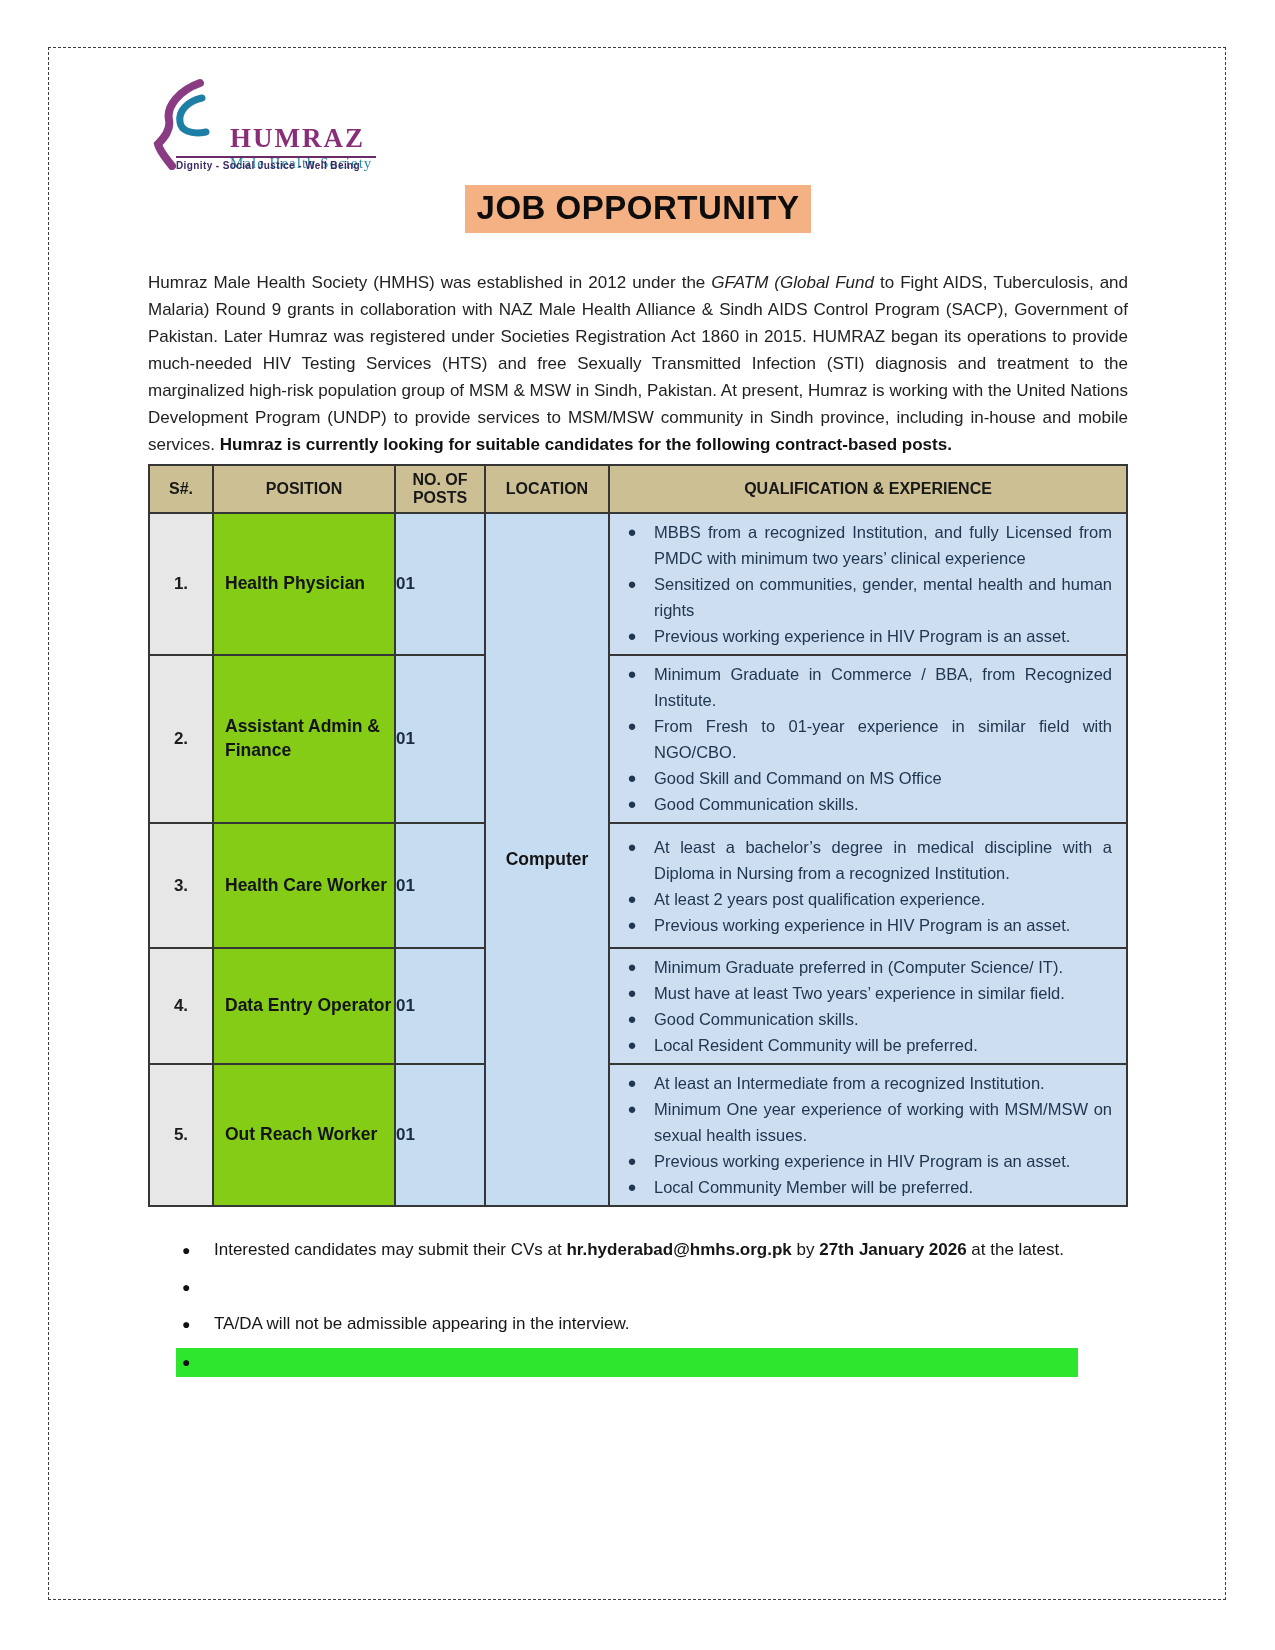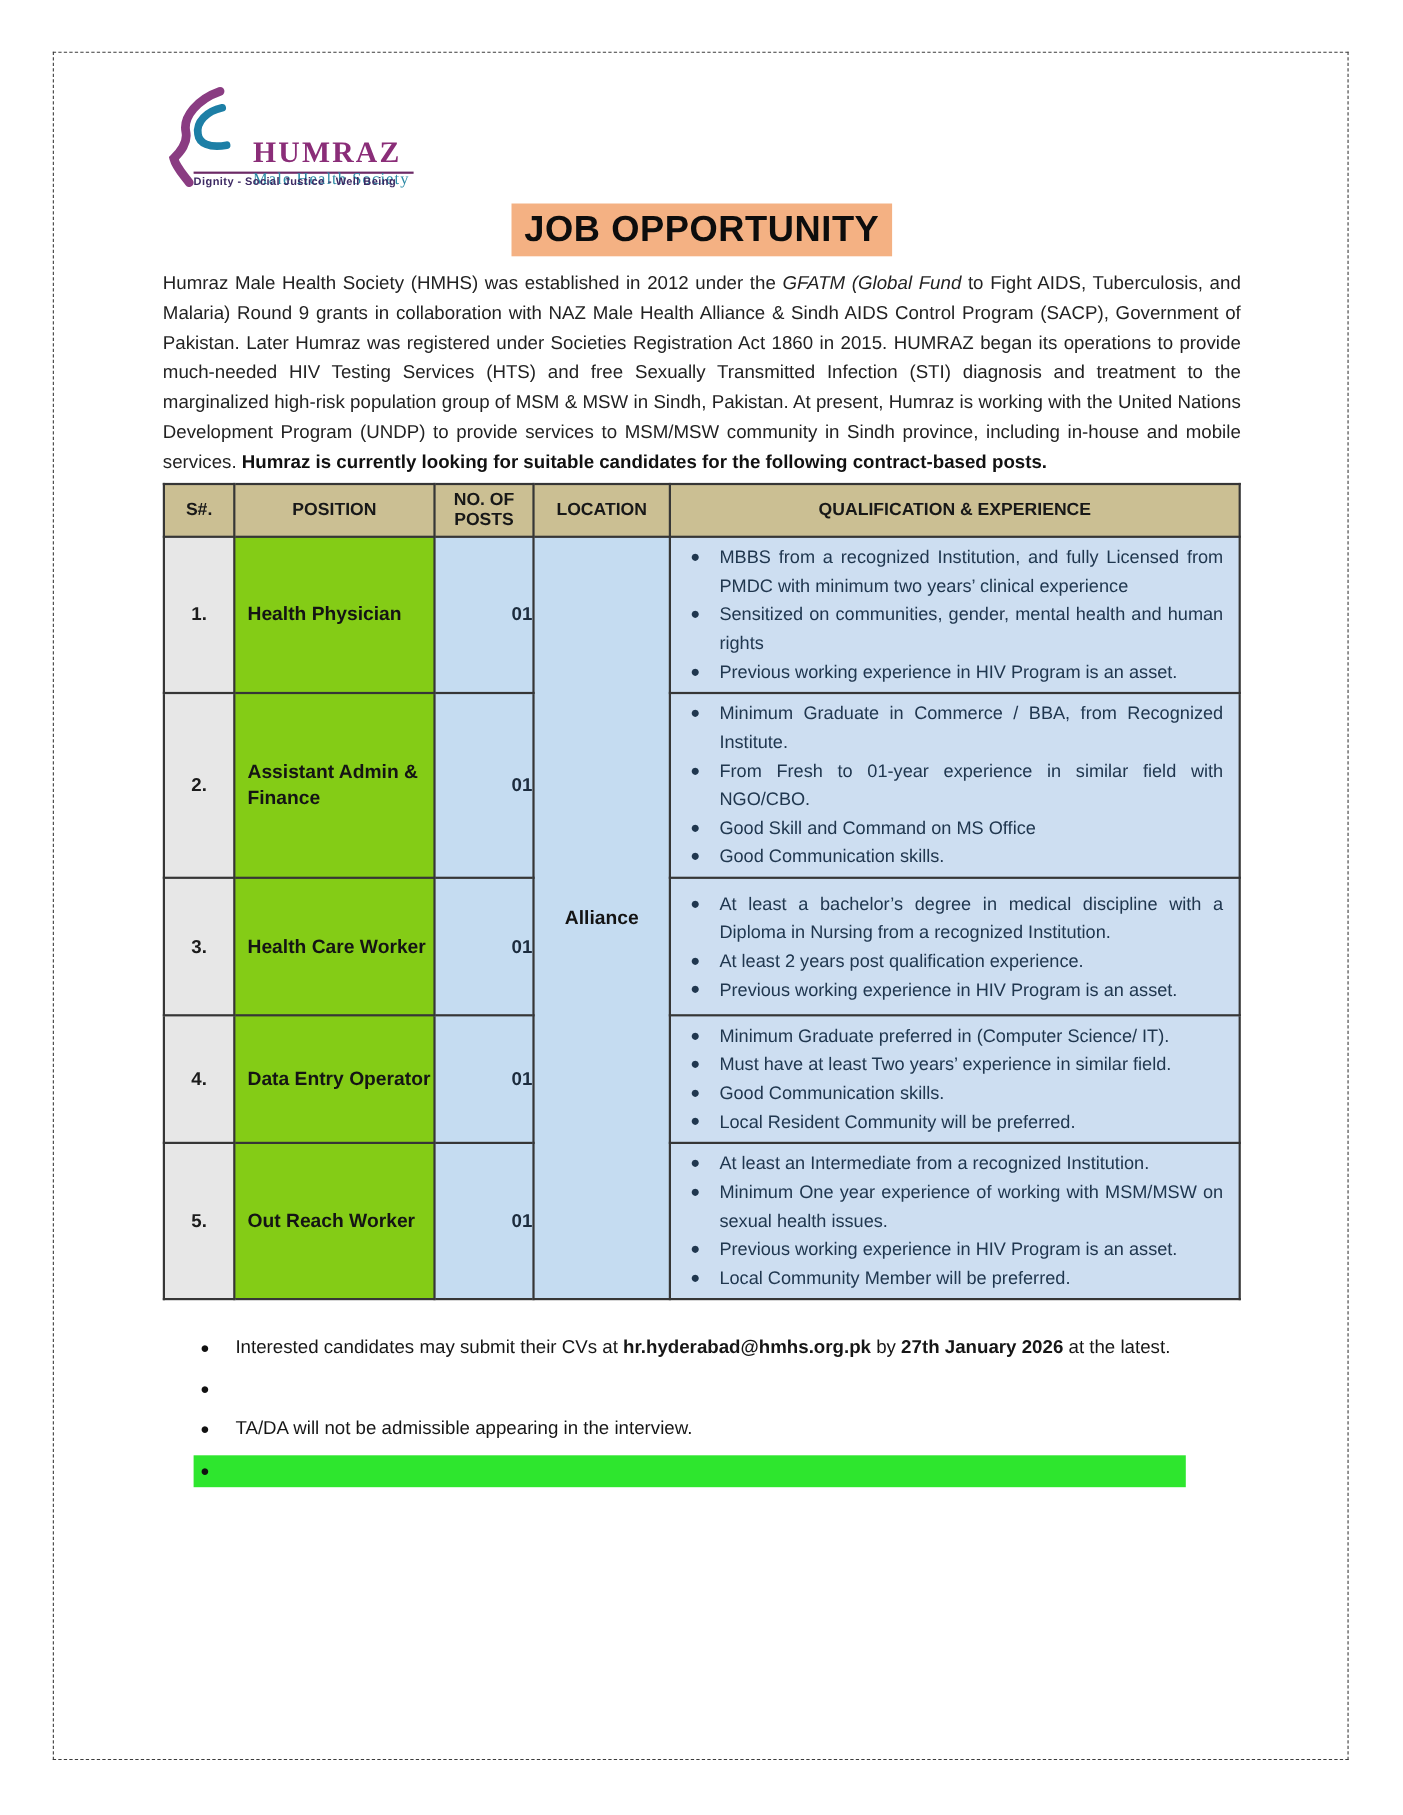--- a/index.html
+++ b/index.html
@@ -21,40 +21,40 @@
   .logo-tagline-wrap { margin:-14px 0 0 28px; width:200px; }
   .logo-rule { border-top:2px solid #6c2a66; margin-bottom:2px; }
   .logo-tagline { font-size:10px; font-weight:bold; color:#3d2a63; letter-spacing:0.4px; }
 
   
   .title-row { text-align:center; margin-top:14px; }
   .title-hl { display:inline-block; background:#f4b183; color:#0d0d0d; font-weight:bold;
               font-size:33px; letter-spacing:0.5px; padding:4px 12px 6px 12px; }
 
   
-  .intro { margin-top:11px; font-size:17px; line-height:27px; text-align:justify; color:#222; }
+  .intro { margin-top:36px; font-size:17px; line-height:27px; text-align:justify; color:#222; }
   .intro em { font-style:italic; }
   .intro b { font-weight:bold; color:#111; }
 
   
   table.jobs { border-collapse:collapse; table-layout:fixed; width:978px; margin-top:6px; }
   table.jobs col.c-sno { width:64px; }
   table.jobs col.c-pos { width:182px; }
   table.jobs col.c-num { width:90px; }
   table.jobs col.c-loc { width:124px; }
   table.jobs col.c-qual { width:518px; }
   table.jobs th, table.jobs td { border:2px solid #363636; }
   table.jobs th { background:#cbbf93; color:#181818; font-weight:bold; font-size:16px;
                   height:48px; text-align:center; line-height:1.15; padding:2px 4px; }
   td.sno { background:#e7e7e7; text-align:center; font-weight:bold; font-size:17px;
            vertical-align:middle; color:#1c1c1c; }
   td.pos { background:#84cc16; font-weight:bold; font-size:17.5px; vertical-align:middle;
            padding-left:11px; color:#141414; line-height:1.35; }
-  td.num { background:#c5dcf1; text-align:right; font-weight:bold; font-size:17px;
-           vertical-align:middle; color:#1c2c3e;padding-left:12px; }
+  td.num { background:#c5dcf1; text-align:left; font-weight:bold; font-size:17px;
+           vertical-align:middle; color:#1c2c3e; }
   td.loc { background:#c5dcf1; text-align:center; font-weight:bold; font-size:17.5px;
            vertical-align:middle; color:#141414; }
   td.qual { background:#cddef1; vertical-align:middle; padding:5px 10px 5px 0; }
   .qrow { display:flex; align-items:flex-start; }
   .qdot { flex:0 0 44px; text-align:center; color:#20374f; font-size:15px; line-height:26px; }
   .qtext { flex:1; text-align:justify; color:#20374f; font-size:16.5px; line-height:26px;
            padding-right:4px; }
 
   
   .footer { margin:30px 0 0 28px; }
@@ -111,21 +111,21 @@
         <th>POSITION</th>
         <th>NO. OF POSTS</th>
         <th>LOCATION</th>
         <th>QUALIFICATION &amp; EXPERIENCE</th>
       </tr>
 
       <tr style="height:130px;">
         <td class="sno">1.</td>
         <td class="pos">Health Physician</td>
         <td class="num">01</td>
-        <td class="loc" rowspan="5">Alliance</td>
+        <td class="loc" rowspan="5">Computer</td>
         <td class="qual">
           <div class="qrow">
                 <span class="qdot">●</span>
                 <span class="qtext">MBBS from a recognized Institution, and fully Licensed from PMDC with minimum two years’ clinical experience</span>
               </div>
           <div class="qrow">
                 <span class="qdot">●</span>
                 <span class="qtext">Sensitized on communities, gender, mental health and human rights</span>
               </div>
           <div class="qrow">

